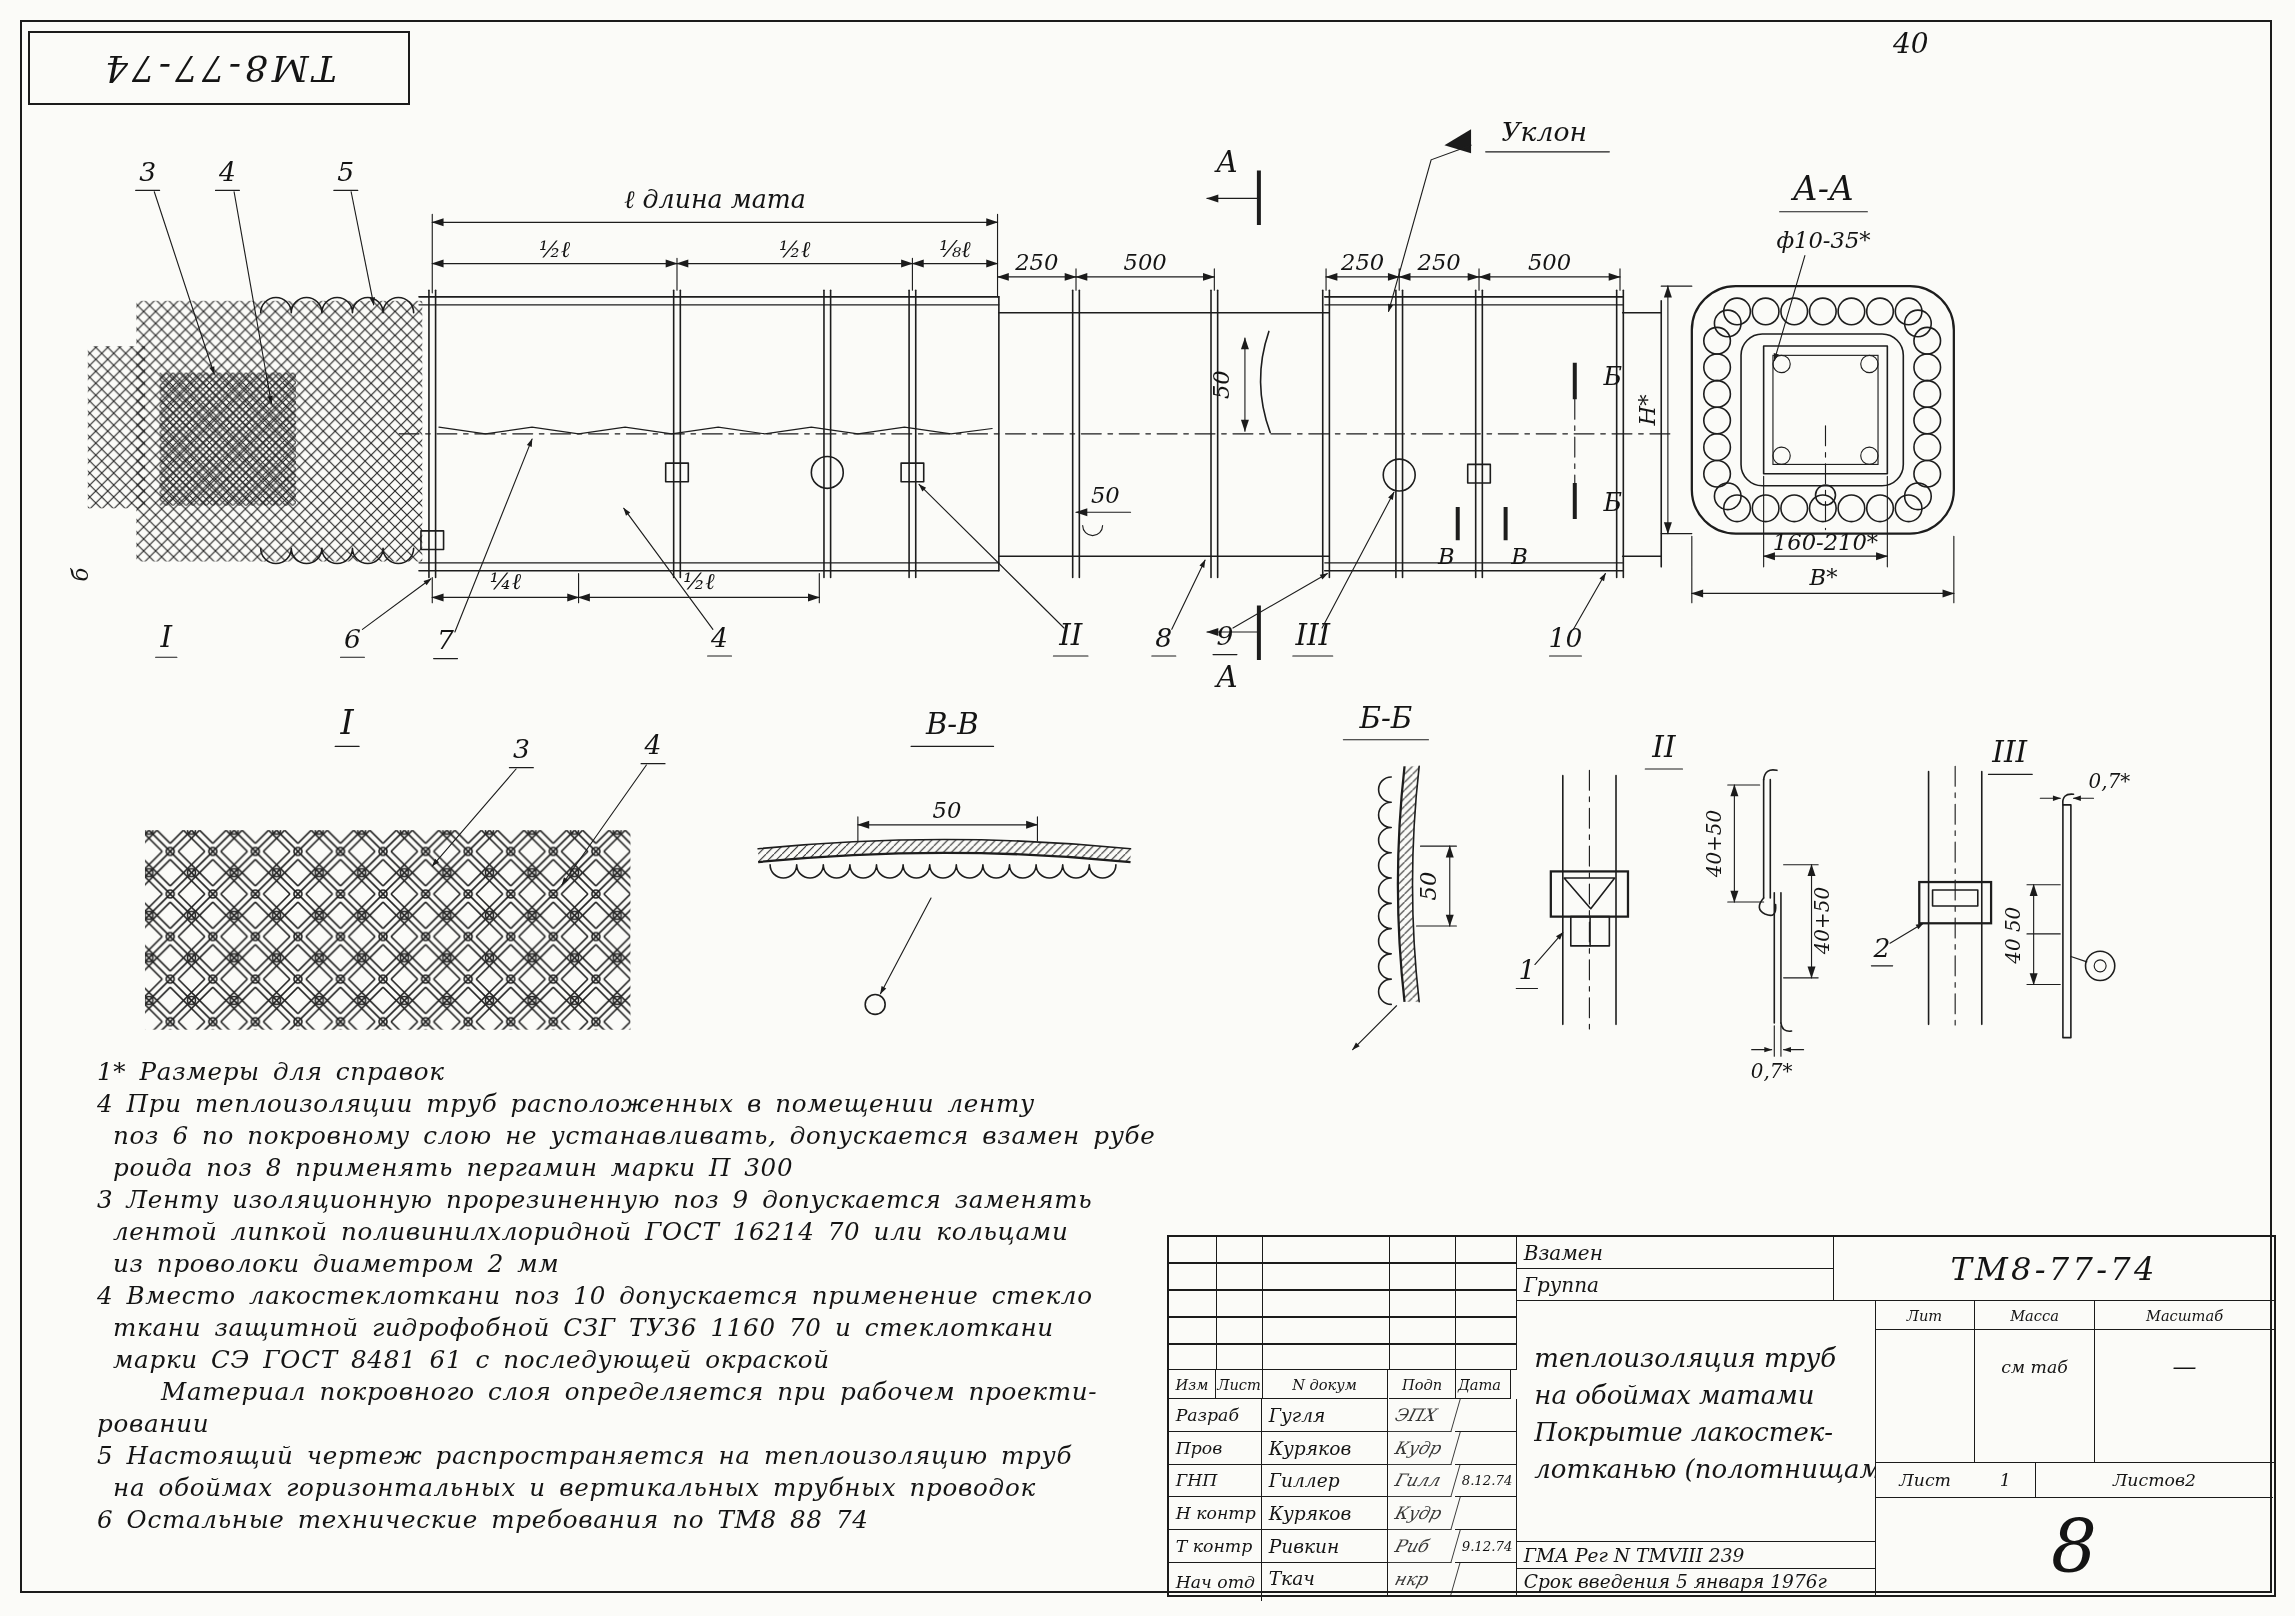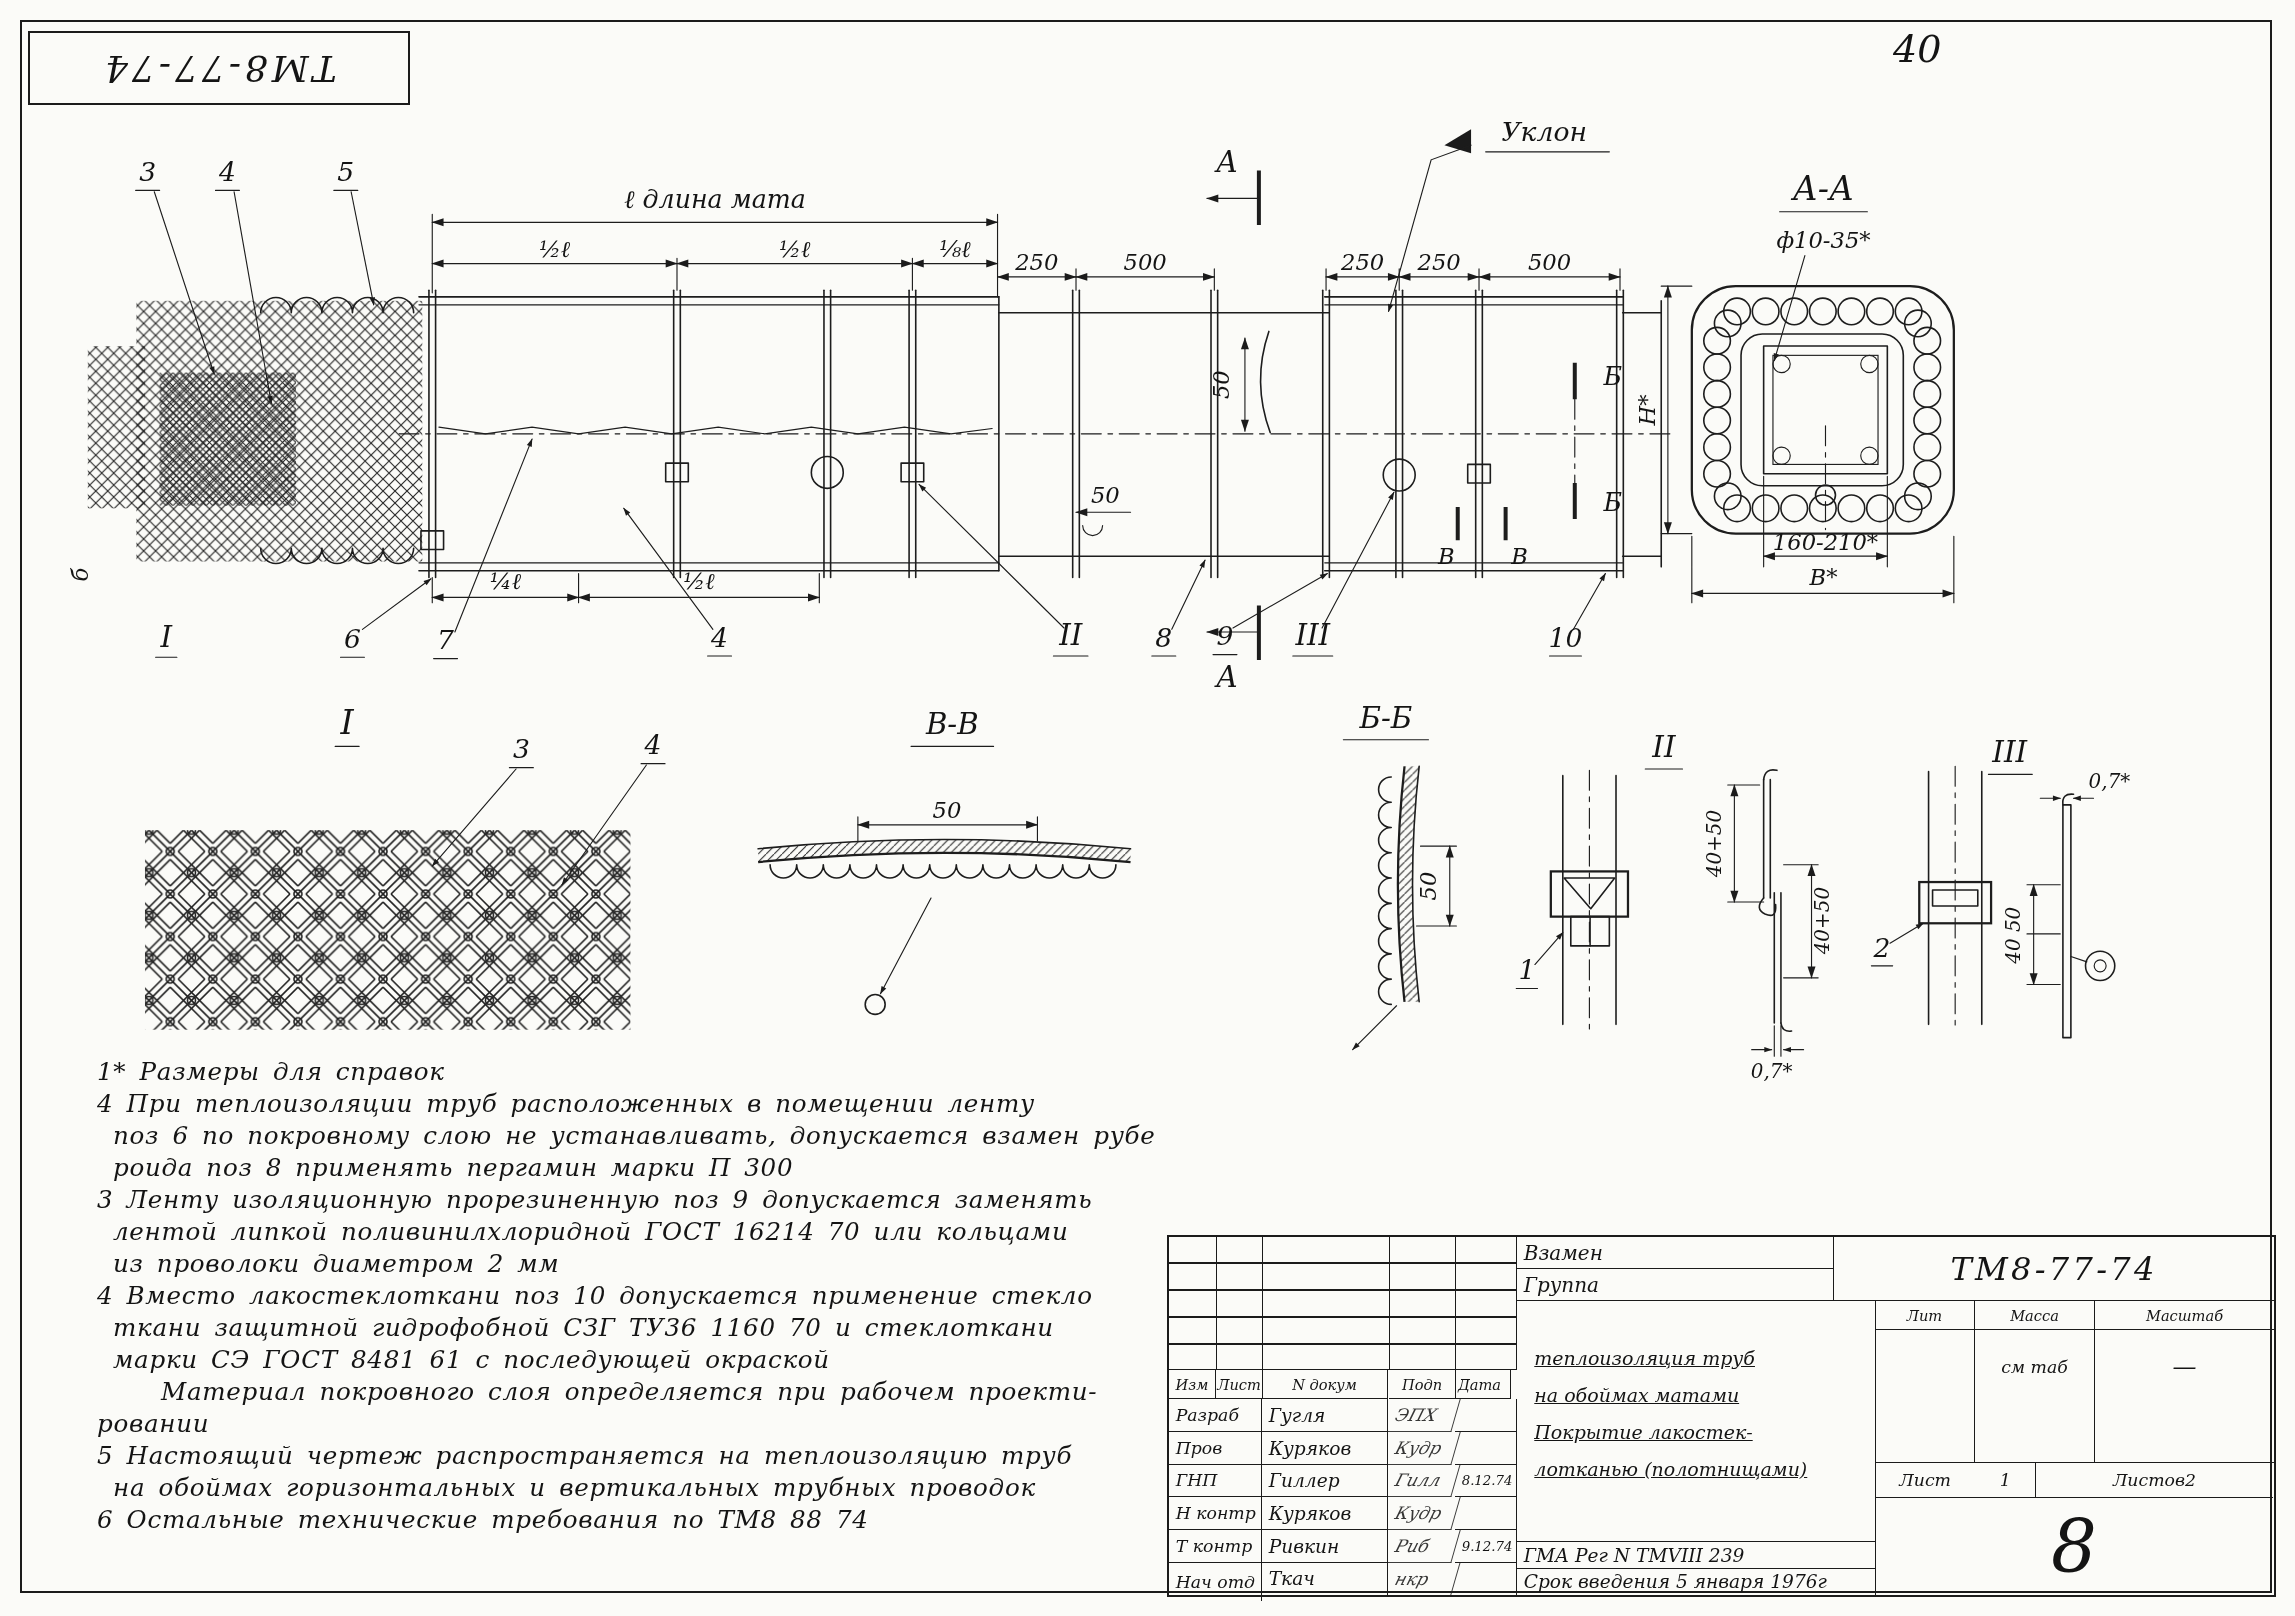--- a/index.html
+++ b/index.html
@@ -4,21 +4,21 @@
 <style>
   html,body{margin:0;padding:0;}
   body{width:2295px;height:1616px;position:relative;background:#fbfbf8;
        font-family:"DejaVu Serif",serif;color:#141414;overflow:hidden;}
   .frame{position:absolute;left:20px;top:20px;width:2252px;height:1573px;
          border:2.7px solid #1b1b1b;box-sizing:border-box;}
   .stamp{position:absolute;left:28px;top:31px;width:382px;height:74px;
          border:2.7px solid #1b1b1b;box-sizing:border-box;display:flex;
          align-items:center;justify-content:center;}
   .stamp span{transform:rotate(180deg);font-style:italic;font-size:36px;letter-spacing:4px;}
-  .pagenum{position:absolute;left:1893px;top:27px;font-style:italic;font-size:38px;}
+  .pagenum{position:absolute;left:1893px;top:27px;font-style:italic;font-size:28px;}
   svg.dr{position:absolute;left:0;top:0;}
   svg .s  {stroke:#1d1d1d;stroke-width:2.4;fill:none;stroke-linecap:round;stroke-linejoin:round;}
   svg .s1 {stroke:#1d1d1d;stroke-width:1.7;fill:none;stroke-linecap:round;}
   svg .s3 {stroke:#1d1d1d;stroke-width:3.4;fill:none;}
   svg .s5 {stroke:#1d1d1d;stroke-width:6;fill:none;}
   svg .cl {stroke-dasharray:30 10 7 10;}
   svg text{font-family:"DejaVu Serif",serif;font-style:italic;fill:#141414;}
   .t30{font-size:30px}.t34{font-size:34px}.t38{font-size:38px}
   .t40{font-size:40px}.t44{font-size:44px}.t50{font-size:50px}
   .tm{text-anchor:middle}
@@ -28,21 +28,21 @@
   .ind1{padding-left:16px}.ind2{padding-left:64px}
   .tb{position:absolute;left:1167px;top:1235px;width:1105px;height:358px;
       border:2.7px solid #1b1b1b;box-sizing:content-box;font-style:italic;}
   .c{position:absolute;border-right:1.7px solid #1b1b1b;border-bottom:1.7px solid #1b1b1b;
      box-sizing:border-box;display:flex;align-items:center;padding-left:6.7px;overflow:hidden;}
   .cc{justify-content:center;padding-left:0;}
   .nb{border-right:none!important}.nbb{border-bottom:none!important}
   .vln{position:absolute;top:0;width:0;border-left:1.7px solid #1b1b1b;height:100%;}
   .sig{transform:skewX(-16deg);opacity:.85;}
   .titlecell{display:block;padding-top:39px;}
-  .titlecell div{font-size:19px;line-height:37px;padding-left:10.6px;white-space:nowrap;text-decoration:underline;}
+  .titlecell div{font-size:26px;line-height:37px;padding-left:10.6px;white-space:nowrap;}
 </style>
 </head>
 <body>
 
 <div class="frame"></div>
 <div class="stamp">
   <span>ТМ8-77-74</span>
 </div>
 <div class="pagenum">40</div>
 

